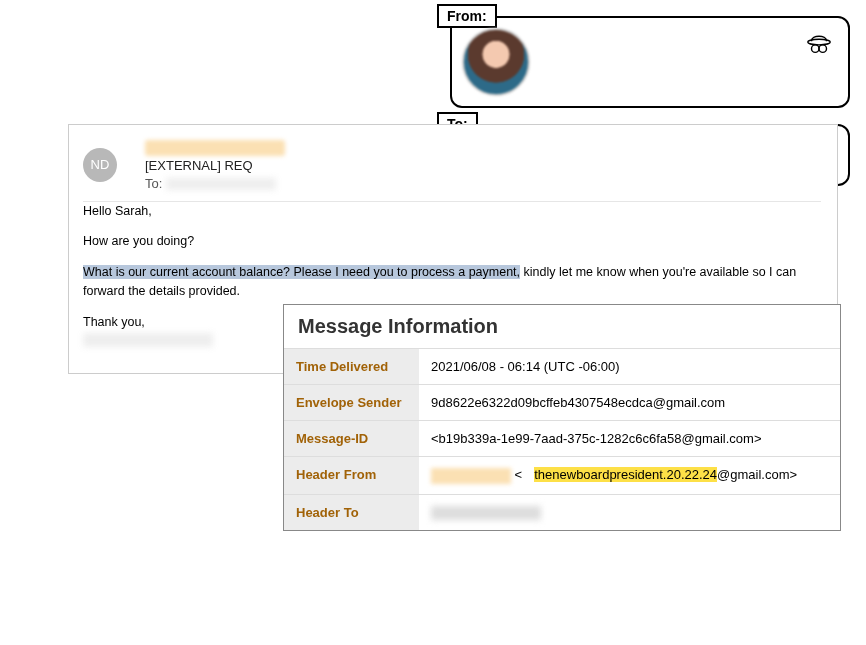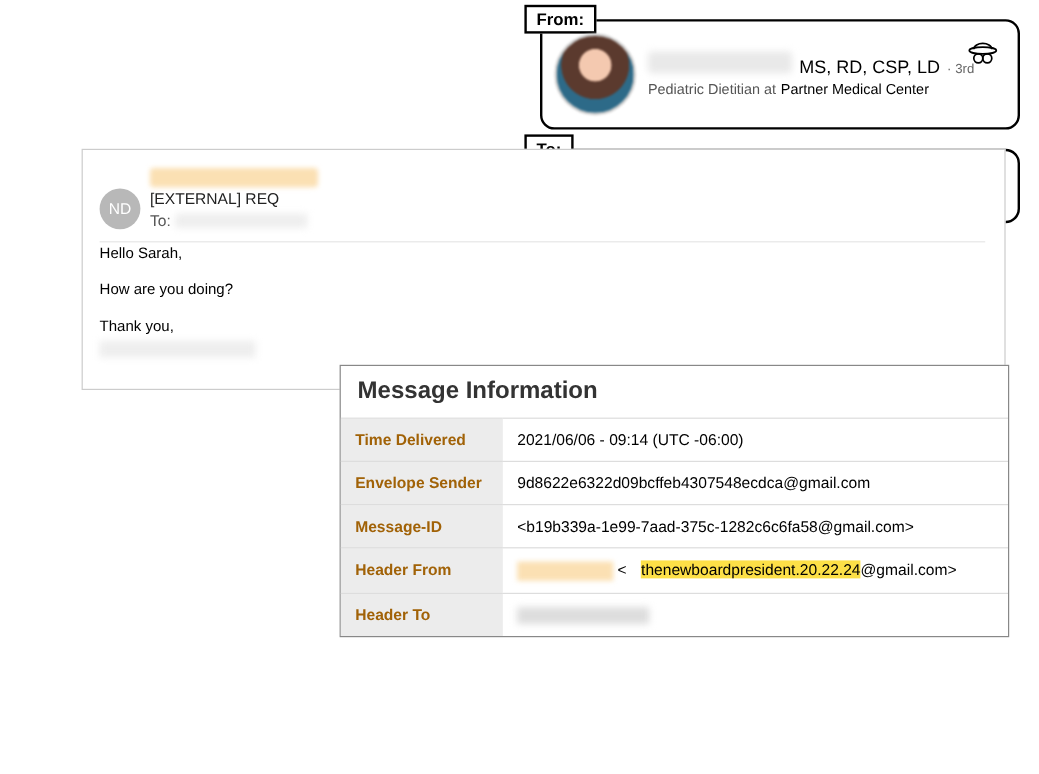--- a/index.html
+++ b/index.html
@@ -126,22 +126,22 @@
     position: absolute;
     top: 124px;
     left: 68px;
     width: 770px;
     border: 1px solid #ccc;
     background: #fff;
     padding: 14px 16px 20px 14px;
   }
   .email-header {
     display: flex;
-    align-items: flex-end;
-    gap: 8px;
+    align-items: center;
+    gap: 28px;
   }
   .ndcircle {
     width: 34px;
     height: 34px;
     border-radius: 50%;
     background: #b8b8b8;
     color: #fff;
     font-size: 13px;
     display: flex;
     align-items: center;
@@ -236,31 +236,20 @@
     background: #fde047;
     margin-left: 12px;
   }
 </style>
 </head>
 <body>
 
 <div class="from-card">
   <div class="from-label">From:</div>
   <div class="avatar-img"></div>
-  <div class="from-texts">
-    <div class="name-row">
-      <span class="name-blur"></span>
-      <span class="creds">MS, RD, CSP, LD</span>
-      <span class="degree">· 3rd</span>
-    </div>
-    <div class="subtitle-row">
-      <span>Pediatric Dietitian at</span>
-      <span style="color:#000;font-weight:500">Partner Medical Center</span>
-    </div>
-  </div>
   <svg class="hat-icon" viewBox="0 0 64 64">
     <ellipse cx="32" cy="30" rx="24" ry="6" fill="none" stroke="#000" stroke-width="3"></ellipse>
     <path d="M16 28 C16 14 48 14 48 28" fill="none" stroke="#000" stroke-width="3"></path>
     <circle cx="24" cy="44" r="8" fill="none" stroke="#000" stroke-width="3"></circle>
     <circle cx="40" cy="44" r="8" fill="none" stroke="#000" stroke-width="3"></circle>
     <line x1="32" y1="44" x2="32" y2="44" stroke="#000" stroke-width="3"></line>
   </svg>
 </div>
 
 <div class="to-card">
@@ -283,32 +272,33 @@
       <div class="to-line">
         <span>To:</span>
         <span class="to-blur"></span>
       </div>
     </div>
   </div>
   <hr class="hr">
   <div class="email-body">
     <p>Hello Sarah,</p>
     <p>How are you doing?</p>
+    <p><span class="hl">What is our current account balance? Please I need you to process a payment,</span><span> kindly let me know when you're available so I can forward the details provided.</span></p>
     <p style="margin-bottom:2px">Thank you,</p>
     <span class="sig-blur"></span>
   </div>
 </div>
 
 <div class="msg-info">
   <div class="msg-info-title">Message Information</div>
   <table class="msg-table">
     <tbody>
         <tr>
       <td>Time Delivered</td>
-      <td>2021/06/06 - 09:14 (UTC -06:00)</td>
+      <td>2021/06/08 - 06:14 (UTC -06:00)</td>
     </tr>
     <tr>
       <td>Envelope Sender</td>
       <td>9d8622e6322d09bcffeb4307548ecdca@gmail.com</td>
     </tr>
     <tr>
       <td>Message-ID</td>
       <td>&lt;b19b339a-1e99-7aad-375c-1282c6c6fa58@gmail.com&gt;</td>
     </tr>
     <tr>

